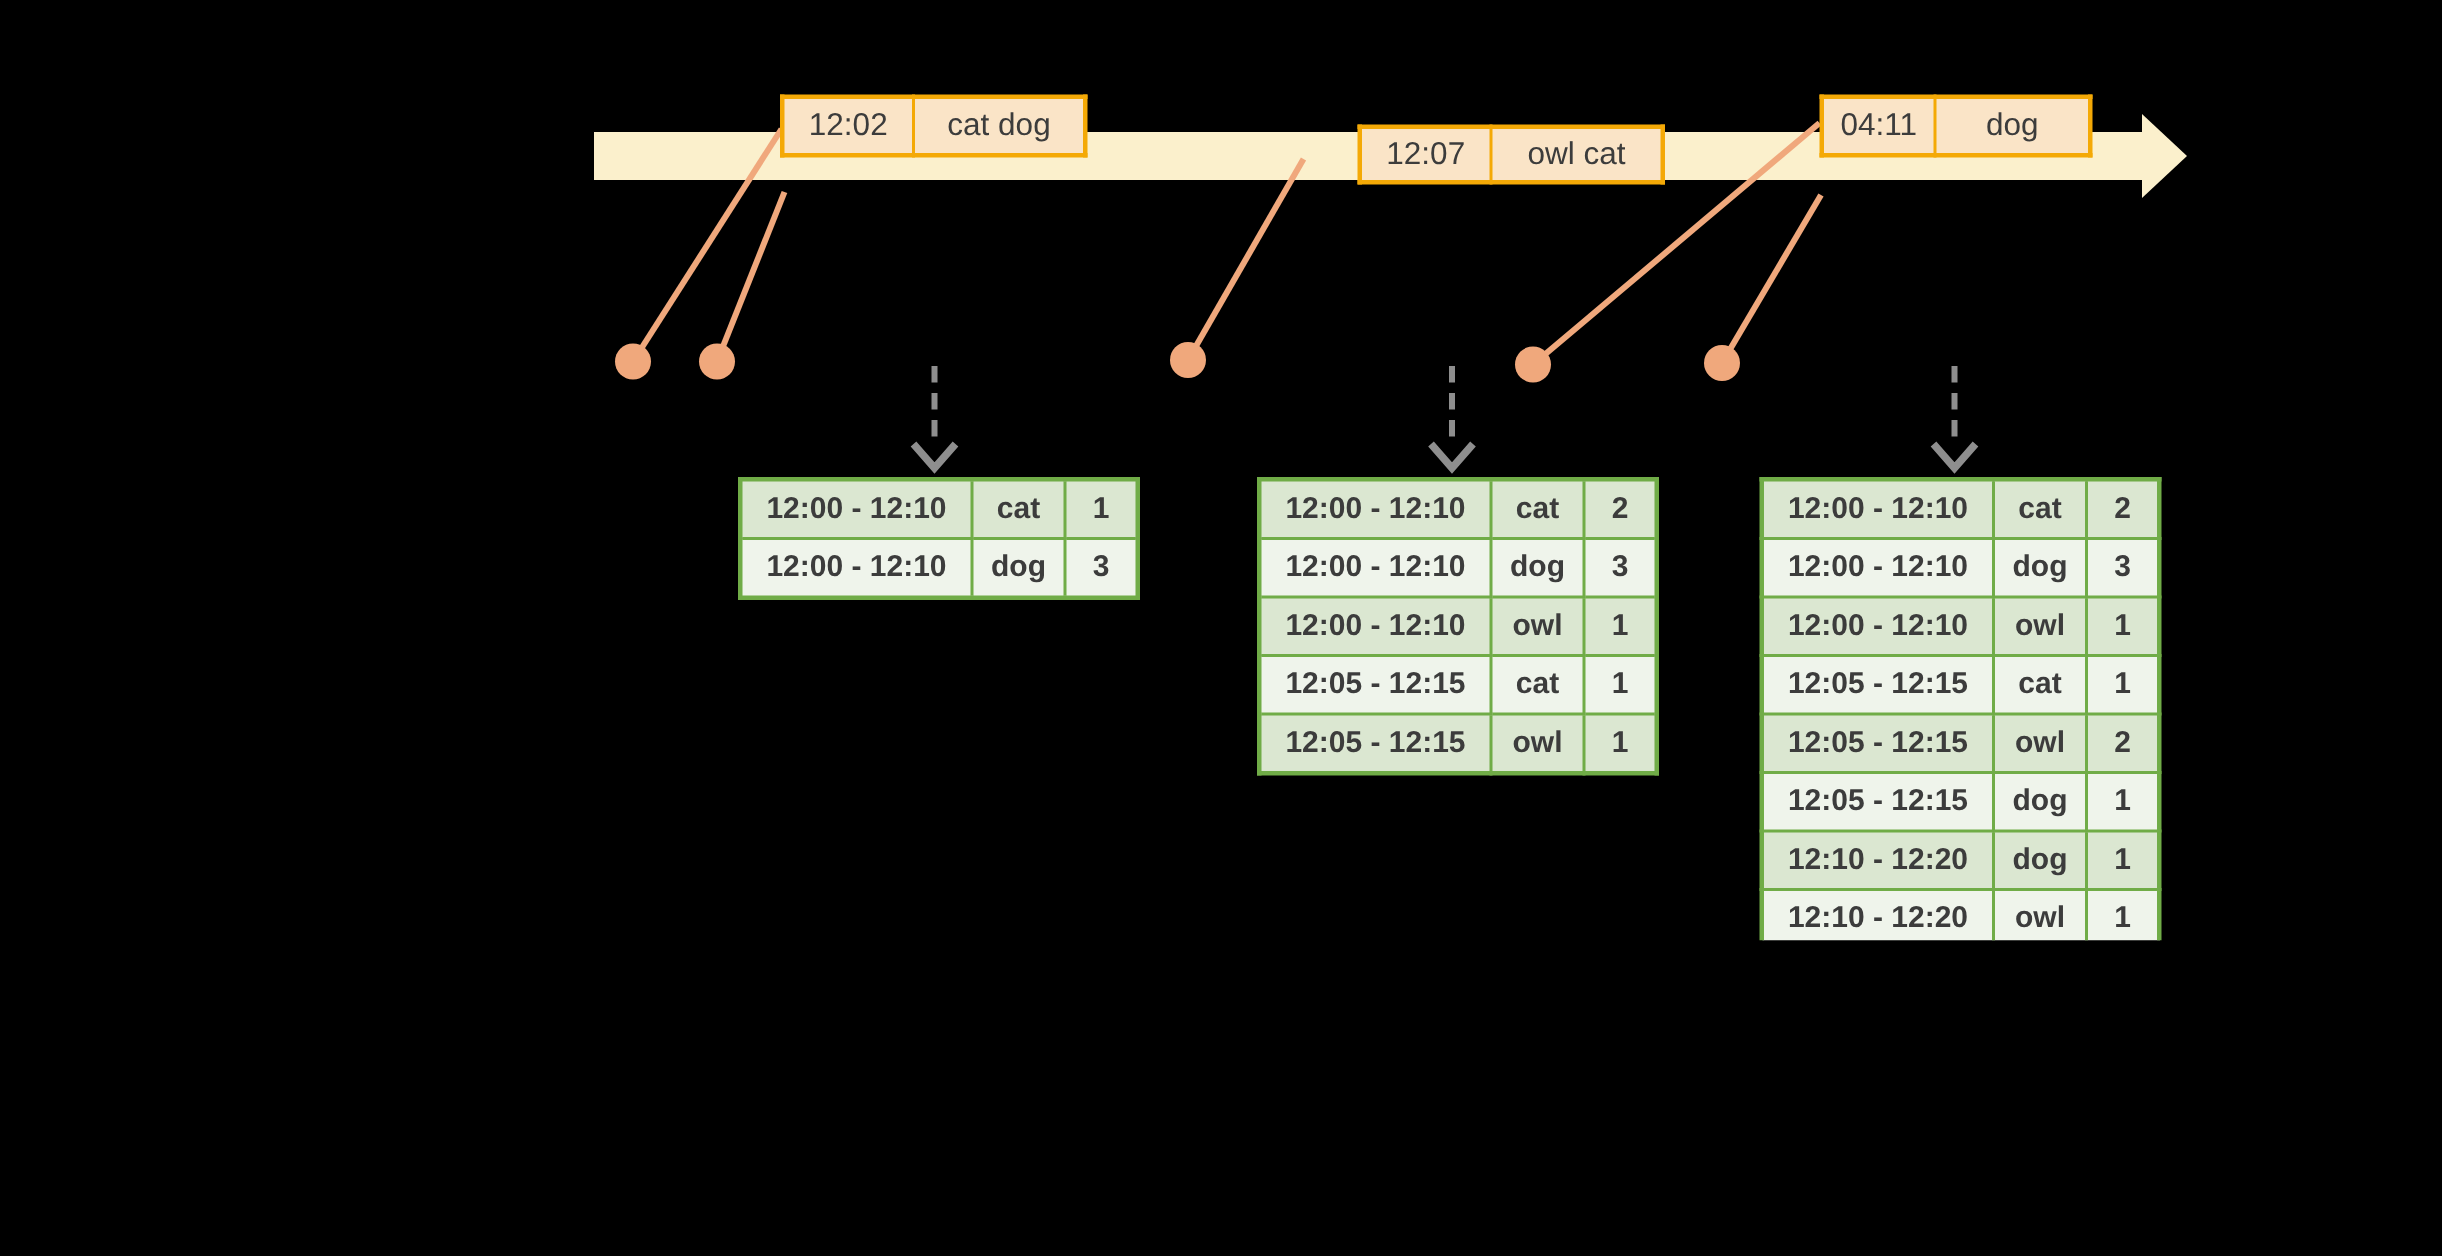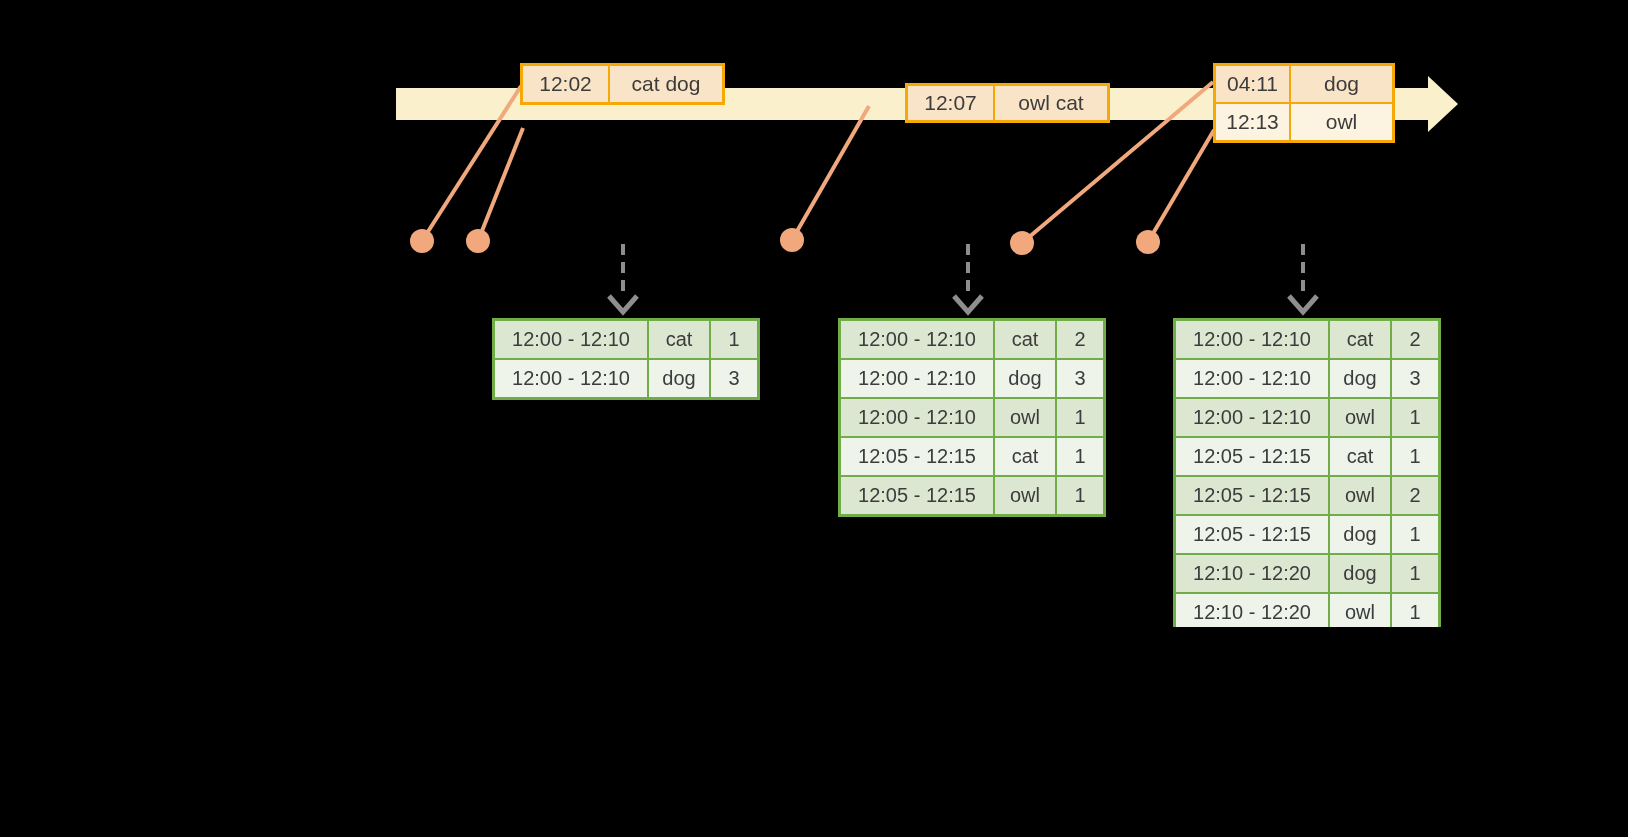--- a/index.html
+++ b/index.html
@@ -54,21 +54,21 @@
   .etable.narrow .e-words{width:101px;}
   .etable.single .cell{height:34px;}
   .et-1{left:520px;top:63px;}
   .et-2{left:905px;top:83px;}
   .et-3{left:1213px;top:63px;}
   
   .rtable{
     display:table;border-collapse:collapse;table-layout:fixed;
     border:3px solid var(--green);z-index:2;font-size:20px;
   }
-  .rtable .row{display:table-row;}
+  .rtable .row{display:table-row;font-weight:bold;}
   .rtable .cell{
     display:table-cell;border:2px solid var(--green);
     height:37px;vertical-align:middle;text-align:center;color:var(--text);
   }
   .rtable .row:nth-child(odd) .cell{background:var(--gdark);}
   .rtable .row:nth-child(even) .cell{background:var(--glight);}
   .rtable .r-window{width:152px;}
   .rtable .r-word{width:60px;}
   .rtable .r-count{width:46px;}
   .rt-1{left:492px;top:318px;}
@@ -121,24 +121,20 @@
       </div>
     </div>
 
   <div class="abs etable et-3 narrow">
 
       <div class="row">
         <div class="cell e-time">04:11</div>
         <div class="cell e-words">dog</div>
       </div>
 
-      <div class="row">
-        <div class="cell e-time">12:13</div>
-        <div class="cell e-words">owl</div>
-      </div>
     </div>
 
   <div class="abs rtable rt-1">
 
       <div class="row">
         <div class="cell r-window">12:00 - 12:10</div>
         <div class="cell r-word">cat</div>
         <div class="cell r-count">1</div>
       </div>
 

